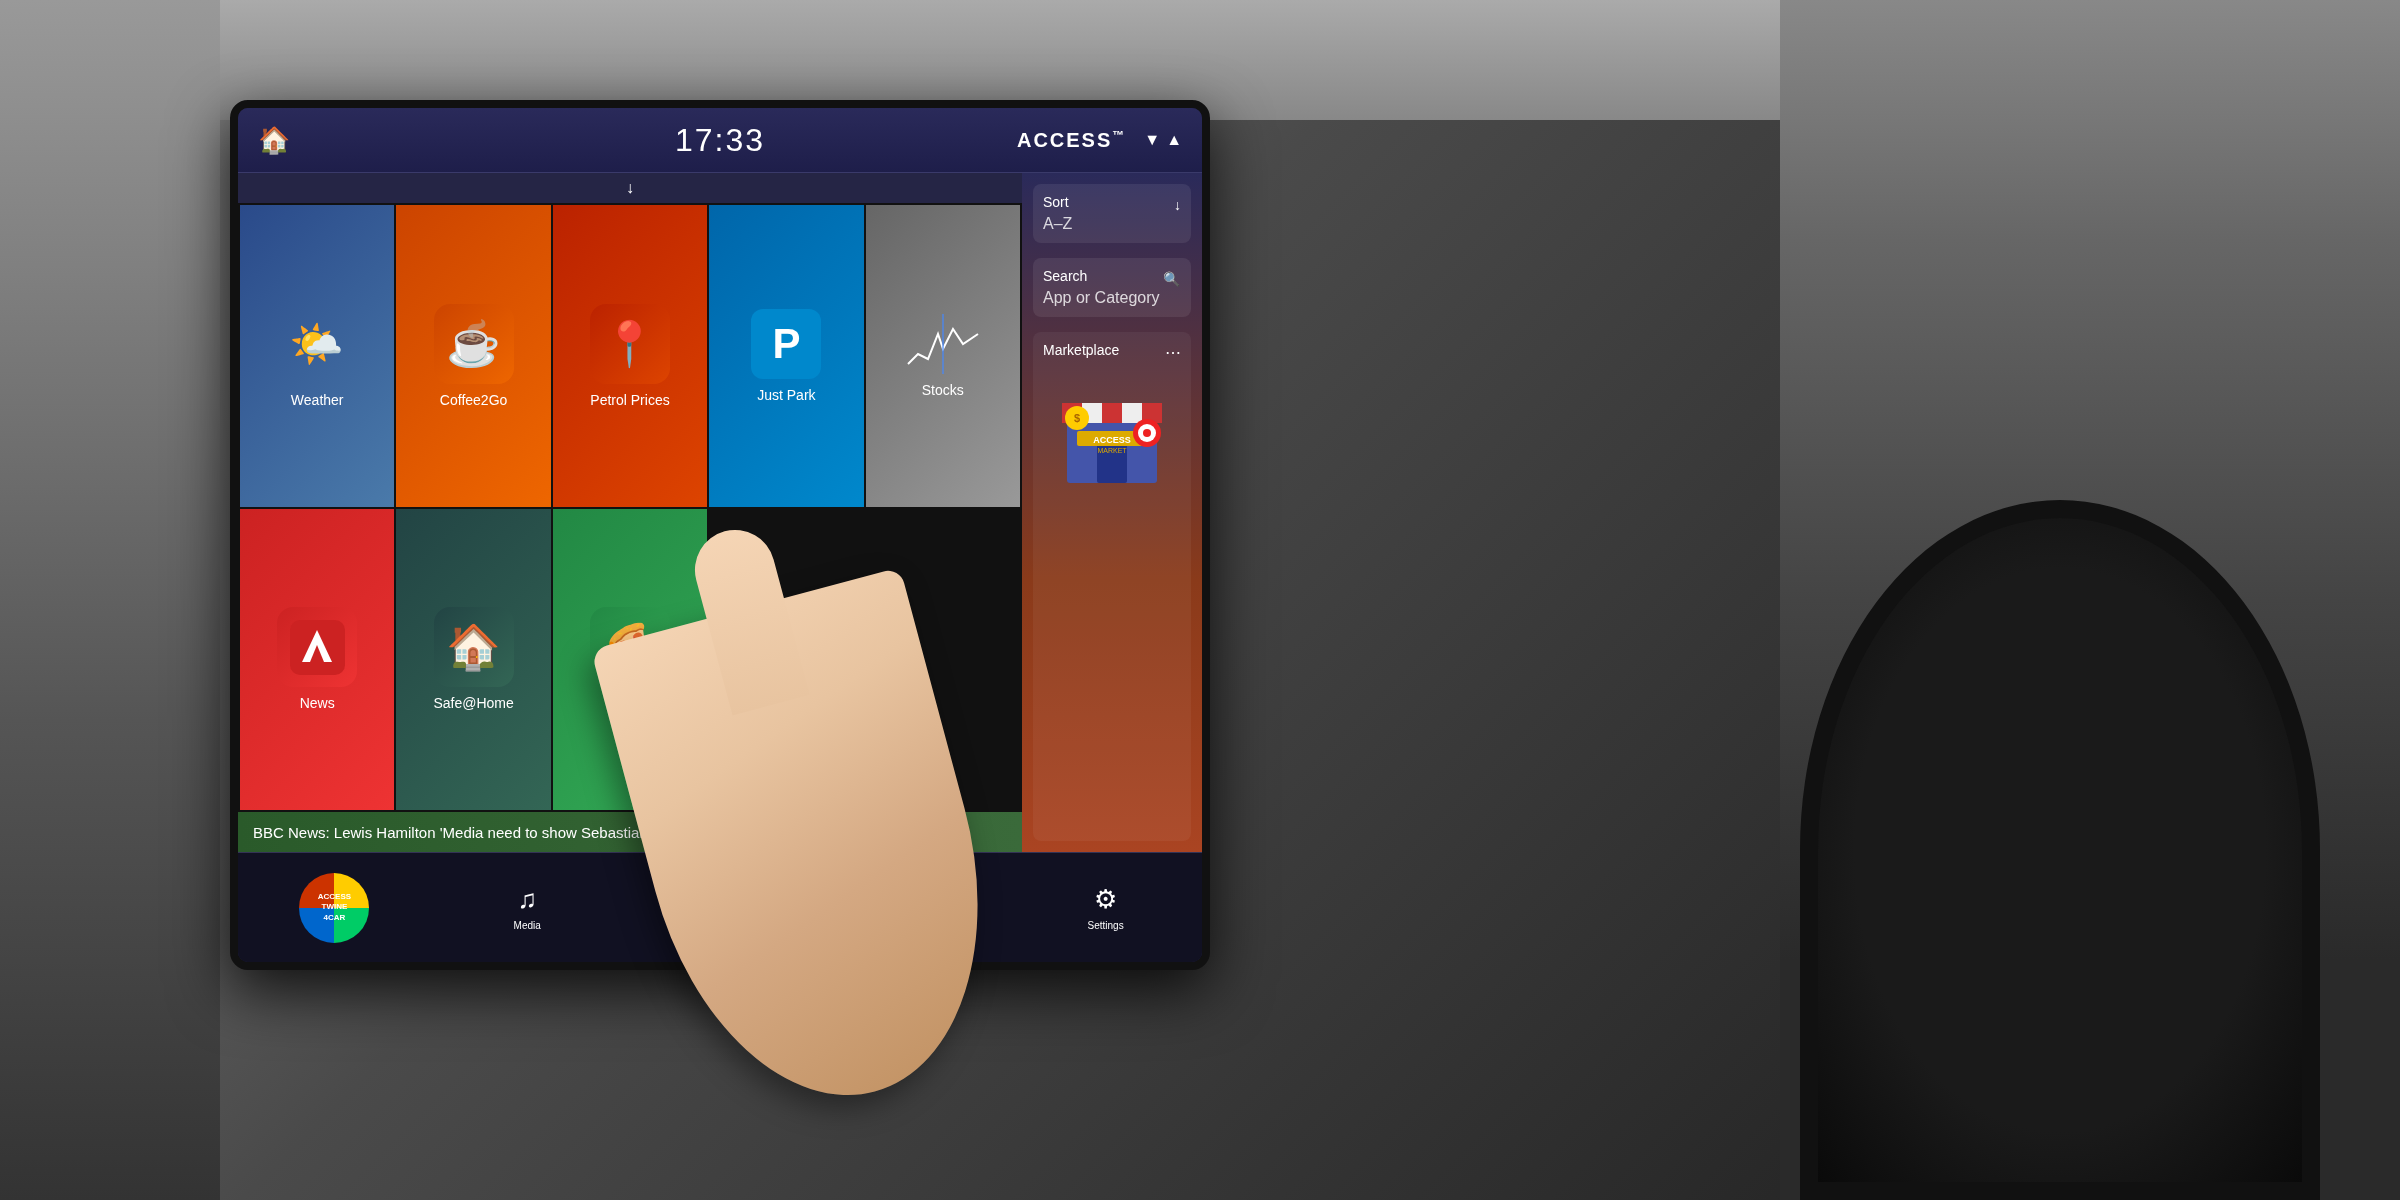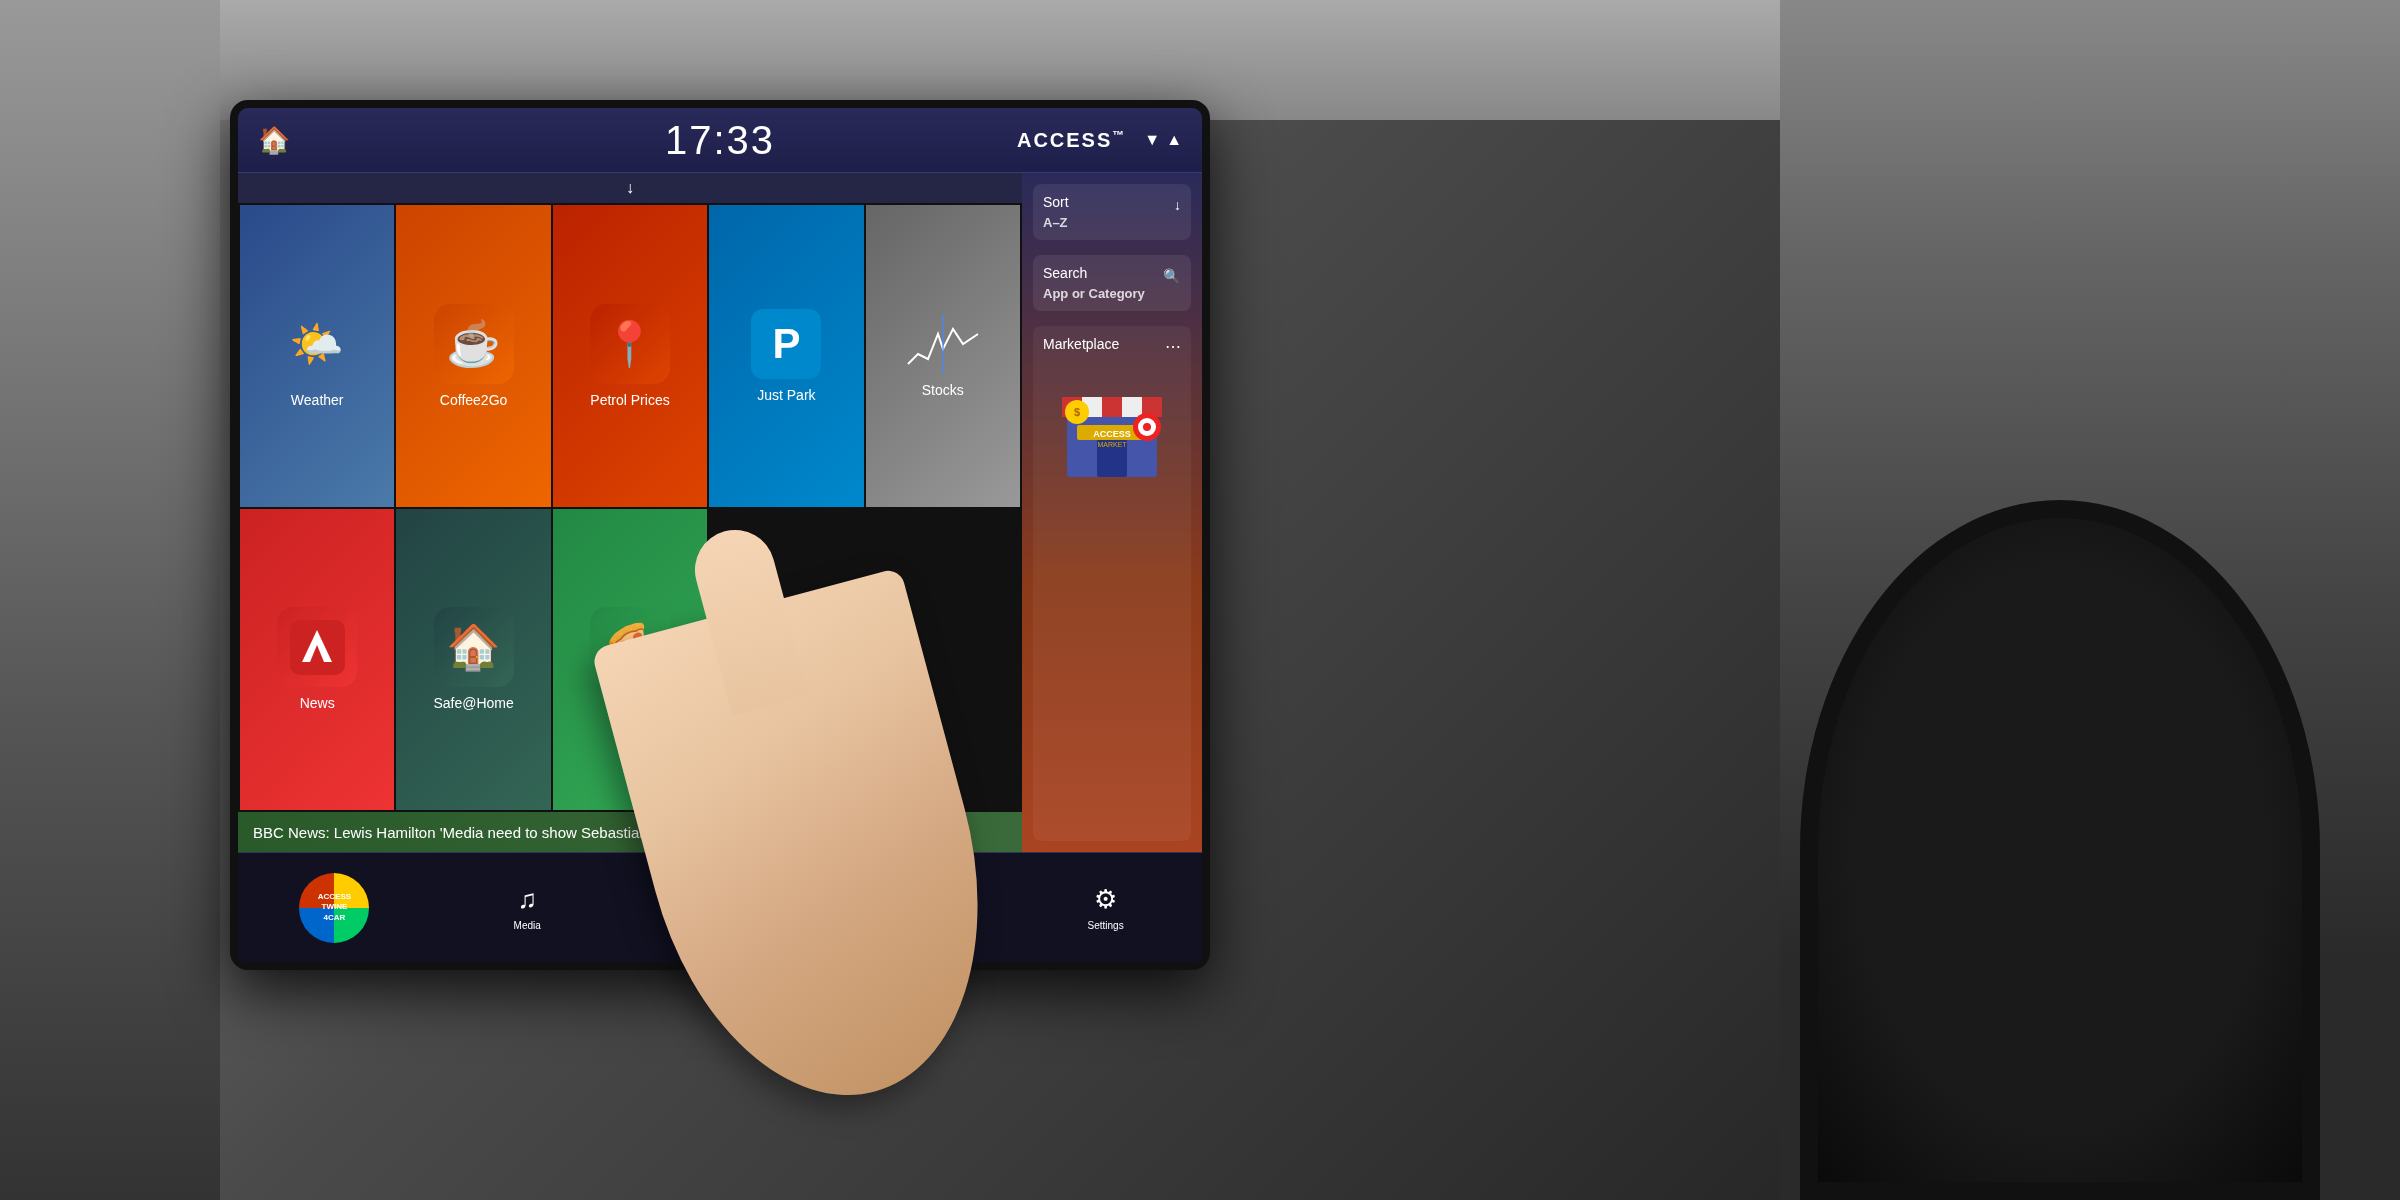--- a/index.html
+++ b/index.html
@@ -81,21 +81,21 @@
       justify-content: space-between;
       padding: 0 20px;
       border-bottom: 1px solid #3a3a6a;
     }
     .home-icon {
       color: white;
       font-size: 26px;
     }
     .time-display {
       color: white;
-      font-size: 40px;
+      font-size: 32px;
       font-weight: 300;
       letter-spacing: 2px;
       position: absolute;
       left: 50%;
       transform: translateX(-50%);
     }
     .brand-logo {
       color: white;
       font-size: 20px;
       font-weight: bold;
@@ -216,23 +216,22 @@
     }
 
     .sidebar-label {
       color: white;
       font-size: 14px;
       margin-bottom: 5px;
     }
 
     .sidebar-value {
       color: white;
-      font-size: 13px;
+      font-size: 16px;
       opacity: 0.8;
-      font-weight: bold;
     }
 
     .sidebar-row {
       display: flex;
       justify-content: space-between;
       align-items: center;
     }
 
     
     .marketplace-section {

